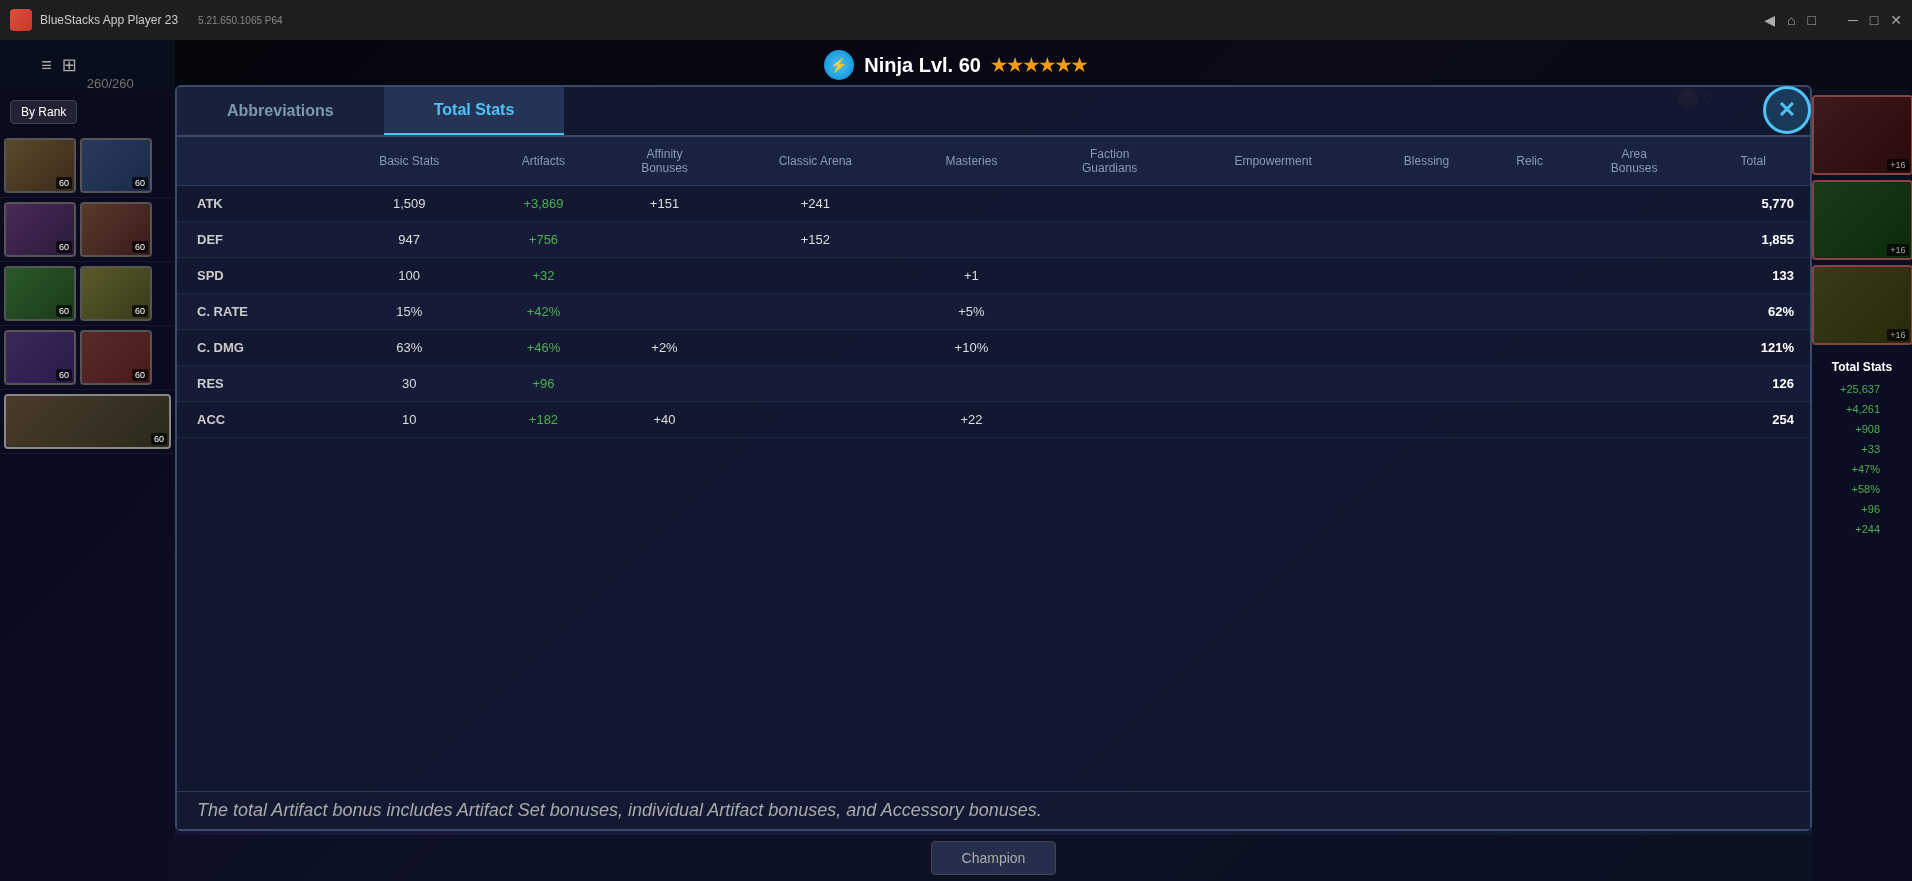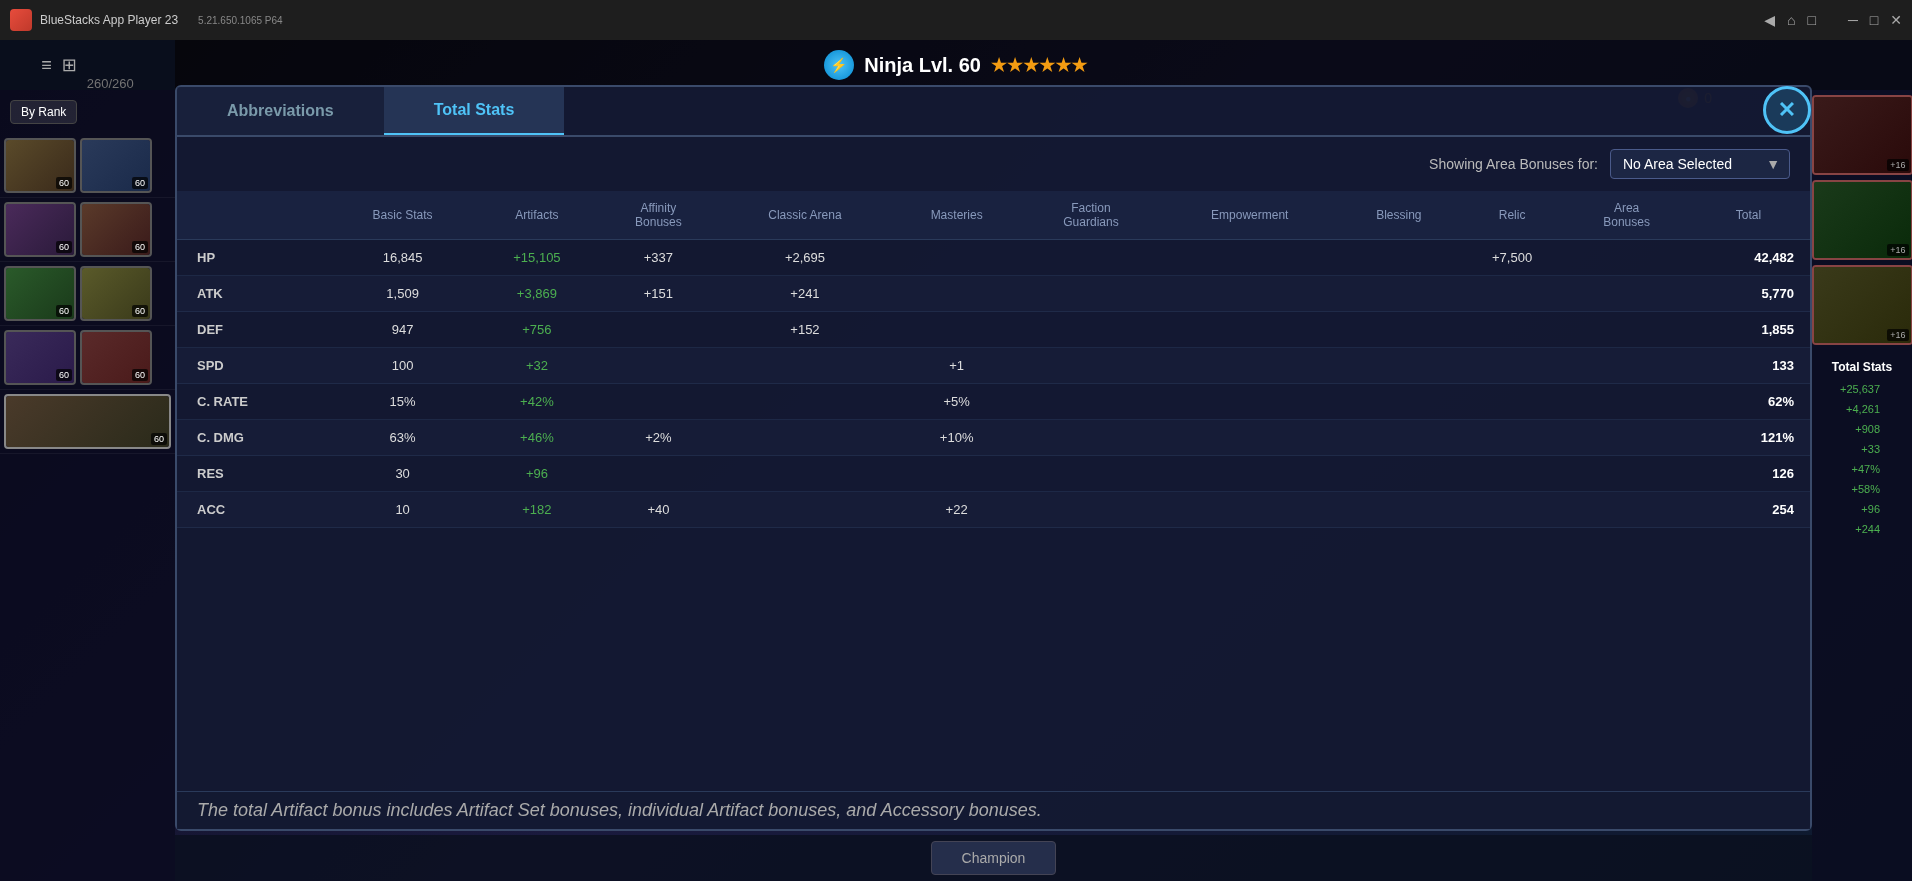--- a/index.html
+++ b/index.html
@@ -523,29 +523,20 @@
 </div>
 
 <div class="modal-overlay">
 
   <div class="modal-tabs">
     <button class="modal-tab inactive">Abbreviations</button>
     <button class="modal-tab active">Total Stats</button>
     <div class="close-btn">✕</div>
   </div>
 
-  <div class="area-bonus-row">
-    <span class="area-bonus-label">Showing Area Bonuses for:</span>
-    <div class="dropdown-wrapper">
-      <select class="area-bonus-dropdown">
-        <option>No Area Selected</option>
-      </select>
-      <span class="dropdown-arrow">▼</span>
-    </div>
-  </div>
 
   <div class="stats-table-container">
     <table>
       <thead>
         <tr>
           <th></th>
           <th>Basic Stats</th>
           <th>Artifacts</th>
           <th>Affinity<br>Bonuses</th>
           <th>Classic Arena</th>
@@ -553,34 +544,20 @@
           <th>Faction<br>Guardians</th>
           <th>Empowerment</th>
           <th>Blessing</th>
           <th>Relic</th>
           <th>Area<br>Bonuses</th>
           <th>Total</th>
         </tr>
       </thead>
       <tbody>
         <tr>
-          <td>HP</td>
-          <td>16,845</td>
-          <td class="val-green">+15,105</td>
-          <td>+337</td>
-          <td>+2,695</td>
-          <td></td>
-          <td></td>
-          <td></td>
-          <td></td>
-          <td>+7,500</td>
-          <td></td>
-          <td class="val-total">42,482</td>
-        </tr>
-        <tr>
           <td>ATK</td>
           <td>1,509</td>
           <td class="val-green">+3,869</td>
           <td>+151</td>
           <td>+241</td>
           <td></td>
           <td></td>
           <td></td>
           <td></td>
           <td></td>

